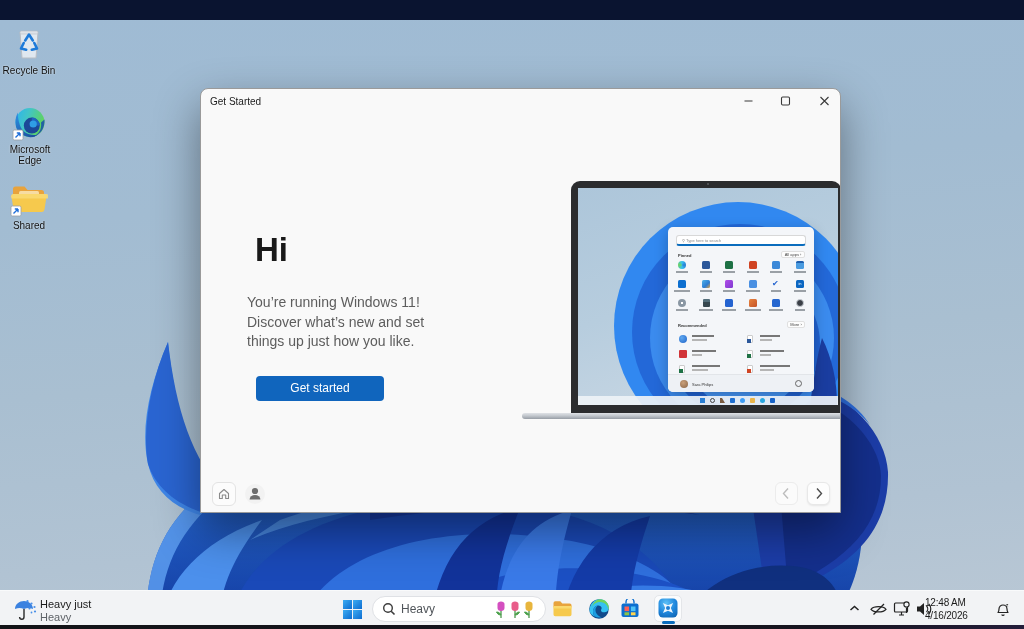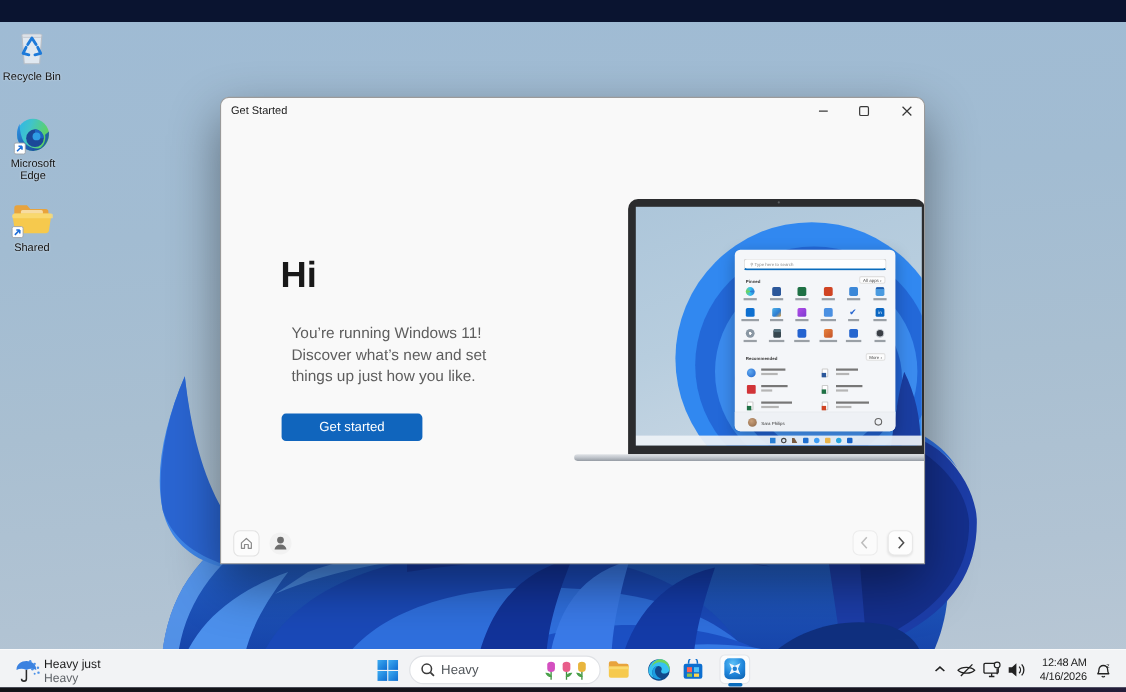--- a/index.html
+++ b/index.html
@@ -132,21 +132,21 @@
       <svg class="wc" style="right:47px;" viewBox="0 0 15 22">
           <rect x="3.5" y="8" width="8" height="8" rx="1.2" fill="none" stroke="#3a3a3a" stroke-width="1.1"></rect>
         </svg>
       <svg class="wc" style="right:8px;" viewBox="0 0 15 22">
           <path d="M3.5 8 l8 8 M11.5 8 l-8 8" stroke="#3a3a3a" stroke-width="1.1"></path>
         </svg>
     </div>
 
 
     <div style="position:absolute; left:54px; top:142px; font-size:33px; font-weight:600; color:#191919;">Hi</div>
-    <div style="position:absolute; left:64px; top:204px; font-size:14px; line-height:19.5px; color:#5d5d5d;">You’re running Windows 11!<br>Discover what’s new and set<br>things up just how you like.</div>
+    <div style="position:absolute; left:46px; top:204px; font-size:14px; line-height:19.5px; color:#5d5d5d;">You’re running Windows 11!<br>Discover what’s new and set<br>things up just how you like.</div>
     <div style="position:absolute; left:55px; top:287px; width:128px; height:25px; background:#1065bd; border-radius:4px; color:#fff; font-size:12px; text-align:center; line-height:25px;">Get started</div>
 
     <div style="position:absolute; left:11px; top:393px; width:24px; height:24px; border:1px solid #e3e3e3; border-radius:6px; background:#fcfcfc;">
       <svg width="22" height="22" viewBox="0 0 22 22">
           <path d="M6.5 10.5 L11 6.5 L15.5 10.5 V15.5 H12.7 V12 h-3.4 v3.5 H6.5 Z" fill="none" stroke="#8a8a8a" stroke-width="1.1" stroke-linejoin="round"></path>
         </svg>
     </div>
     <div style="position:absolute; left:44px; top:395px; width:20px; height:20px; border-radius:50%; background:#f2f2f2;">
       <svg width="20" height="20" viewBox="0 0 20 20">
           <circle cx="10" cy="7" r="3.1" fill="#6d6d6d"></circle>
@@ -379,21 +379,21 @@
     <svg style="position:absolute;left:893px;top:7px;" width="18" height="18" viewBox="0 0 18 18">
       <rect x="1.5" y="3" width="13" height="9" rx="1" fill="none" stroke="#222" stroke-width="1.2"></rect>
       <path d="M6 15 h5 M8.5 12 v3" stroke="#222" stroke-width="1.2"></path>
       <circle cx="13.5" cy="4.5" r="2.6" fill="#f2f3f5" stroke="#222" stroke-width="1.1"></circle>
       <path d="M13.5 8 v5" stroke="#222" stroke-width="1.2"></path>
     </svg>
     <svg style="position:absolute;left:915px;top:7px;" width="18" height="18" viewBox="0 0 18 18">
       <path d="M2 6.5 h3 l4-3.5 v12 l-4-3.5 h-3 Z" fill="#222"></path>
       <path d="M11.5 6 a4.3 4.3 0 0 1 0 6 M13.8 4 a7.3 7.3 0 0 1 0 10" fill="none" stroke="#222" stroke-width="1.2"></path>
     </svg>
-    <div style="position:absolute;left:925px;top:4px;width:63px;text-align:right;font-size:10px;letter-spacing:-0.2px;color:#1b1b1b;line-height:12.5px;">12:48 AM<br>4/16/2026</div>
+    <div style="position:absolute;left:925px;top:4px;width:63px;text-align:left;font-size:10px;letter-spacing:-0.2px;color:#1b1b1b;line-height:12.5px;">12:48 AM<br>4/16/2026</div>
     <svg style="position:absolute;left:995px;top:8px;" width="16" height="17" viewBox="0 0 16 17">
       <path d="M3 11.5 C3.8 10.5 4 9.5 4 8 a4 4 0 0 1 8 0 C12 9.5 12.2 10.5 13 11.5 Z" fill="none" stroke="#222" stroke-width="1.2" stroke-linejoin="round"></path>
       <path d="M6.7 13.5 a1.4 1.4 0 0 0 2.6 0" fill="none" stroke="#222" stroke-width="1.1"></path>
       <text x="10.6" y="6.2" font-size="6" fill="#222" font-family="Liberation Sans">z</text>
     </svg>
   </div>
   <div id="bstrip"></div>
 
 </div>
 

